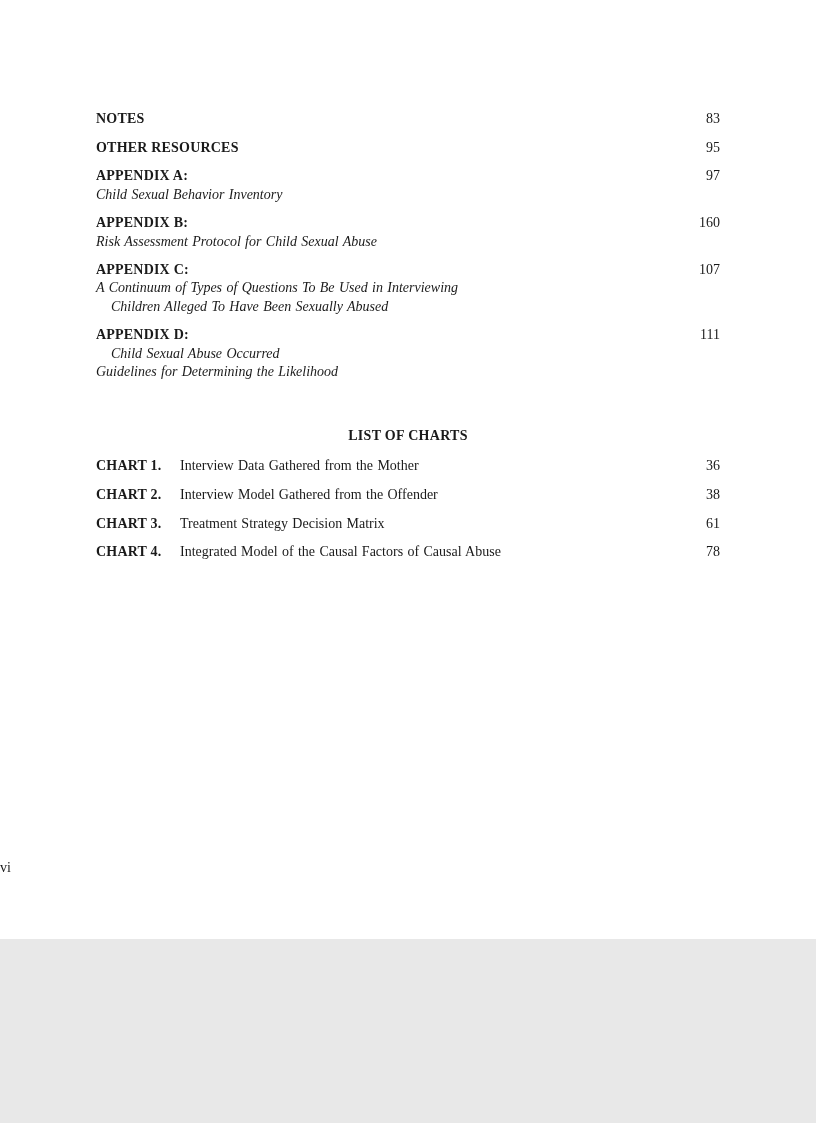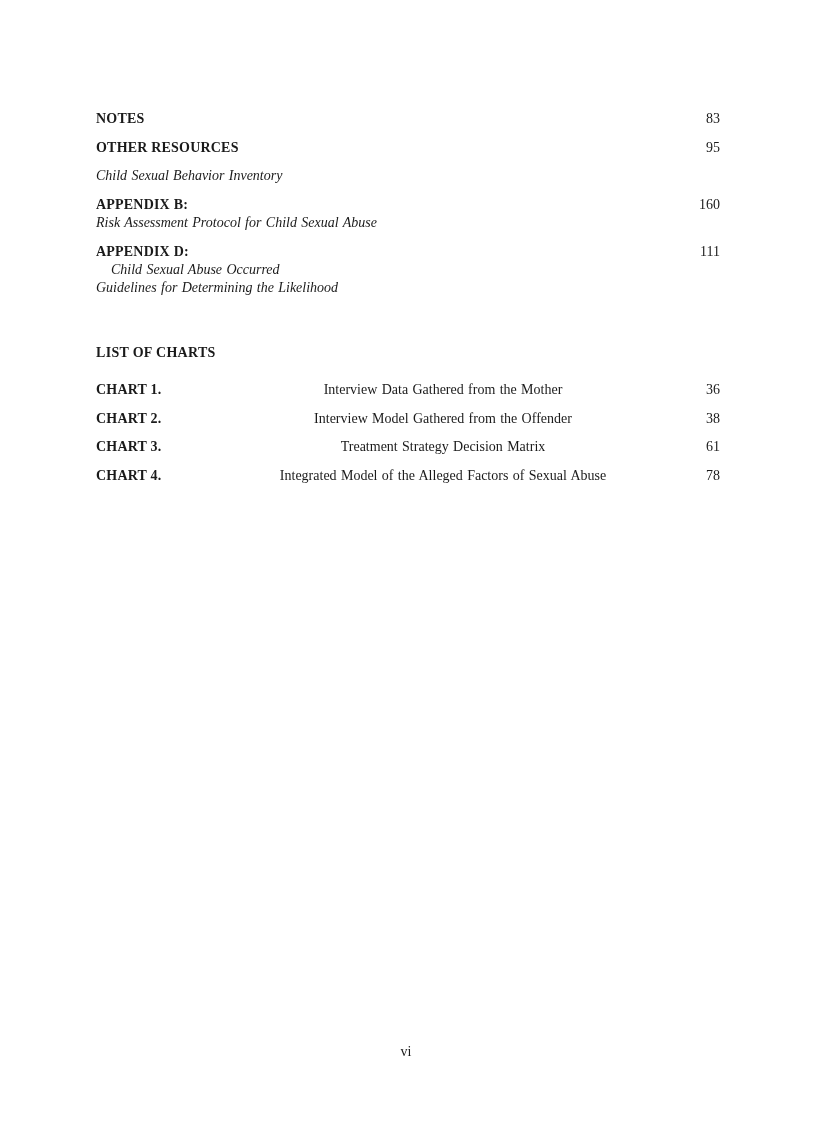--- a/index.html
+++ b/index.html
@@ -3,21 +3,21 @@
 <meta charset="utf-8">
 <style>
   html, body {
     margin: 0;
     padding: 0;
     background: #e8e8e8;
   }
   .sheet {
     position: relative;
     width: 816px;
-    height: 1123px;
+    height: 939px;
     margin: 0 auto;
     background: #ffffff;
     color: #1a1a1a;
     font-family: "Liberation Serif", "DejaVu Serif", serif;
     font-size: 14px;
     overflow: hidden;
   }
   .content {
     position: absolute;
     left: 96px;
@@ -44,49 +44,49 @@
   .subline {
     line-height: 18.2px;
     word-spacing: 0.06em;
     font-style: italic;
   }
   .subline.indent {
     padding-left: 15px;
   }
   .charts-heading {
     margin-top: 46px;
+    text-align: center;
     font-weight: bold;
     letter-spacing: 0.3px;
     line-height: 18.2px;
   }
   .chart-rows {
-    margin-top: 19px;
+    margin-top: 12px;
   }
   .chart-row {
     display: flex;
     align-items: baseline;
     line-height: 18.2px;
     margin-bottom: 10.5px;
   }
   .chart-label {
     font-weight: bold;
     flex: 0 0 84px;
     letter-spacing: 0.2px;
   }
   .chart-title {
     flex: 1 1 auto;
     word-spacing: 0.06em;
-    text-align: center;
   }
   .folio {
     position: absolute;
     left: 0;
     right: 4px;
     bottom: 62px;
-    text-align: center;
+    text-align: left;
     line-height: 18.2px;
   }
 </style>
 </head>
 <body>
 
 <div class="sheet">
   <div class="content">
 
     <section>
@@ -100,31 +100,43 @@
 
 
       <div class="toc-entry">
         <div class="entry-head">
           <span class="entry-title">OTHER RESOURCES</span>
           <span class="pagenum">95</span>
         </div>
       </div>
 
       <div class="toc-entry">
+        <div class="entry-head">
+          <span class="entry-title">APPENDIX A:</span>
+          <span class="pagenum">97</span>
+        </div>
         <div class="subline">Child Sexual Behavior Inventory</div>
       </div>
 
       <div class="toc-entry">
         <div class="entry-head">
           <span class="entry-title">APPENDIX B:</span>
           <span class="pagenum">160</span>
         </div>
         <div class="subline">Risk Assessment Protocol for Child Sexual Abuse</div>
       </div>
 
+      <div class="toc-entry">
+        <div class="entry-head">
+          <span class="entry-title">APPENDIX C:</span>
+          <span class="pagenum">107</span>
+        </div>
+        <div class="subline">A Continuum of Types of Questions To Be Used in Interviewing</div>
+        <div class="subline indent">Children Alleged To Have Been Sexually Abused</div>
+      </div>
 
       <div class="toc-entry">
         <div class="entry-head">
           <span class="entry-title">APPENDIX D:</span>
           <span class="pagenum">111</span>
         </div>
         <div class="subline indent">Child Sexual Abuse Occurred</div>
         <div class="subline">Guidelines for Determining the Likelihood</div>
       </div>
 
@@ -148,21 +160,21 @@
         </div>
 
         <div class="chart-row">
           <span class="chart-label">CHART 3.</span>
           <span class="chart-title">Treatment Strategy Decision Matrix</span>
           <span class="pagenum">61</span>
         </div>
 
         <div class="chart-row">
           <span class="chart-label">CHART 4.</span>
-          <span class="chart-title">Integrated Model of the Alleged Factors of Sexual Abuse</span>
+          <span class="chart-title">Integrated Model of the Causal Factors of Causal Abuse</span>
           <span class="pagenum">78</span>
         </div>
 
       </div>
     </section>
 
   </div>
 
   <div class="folio">vi</div>
 </div>

